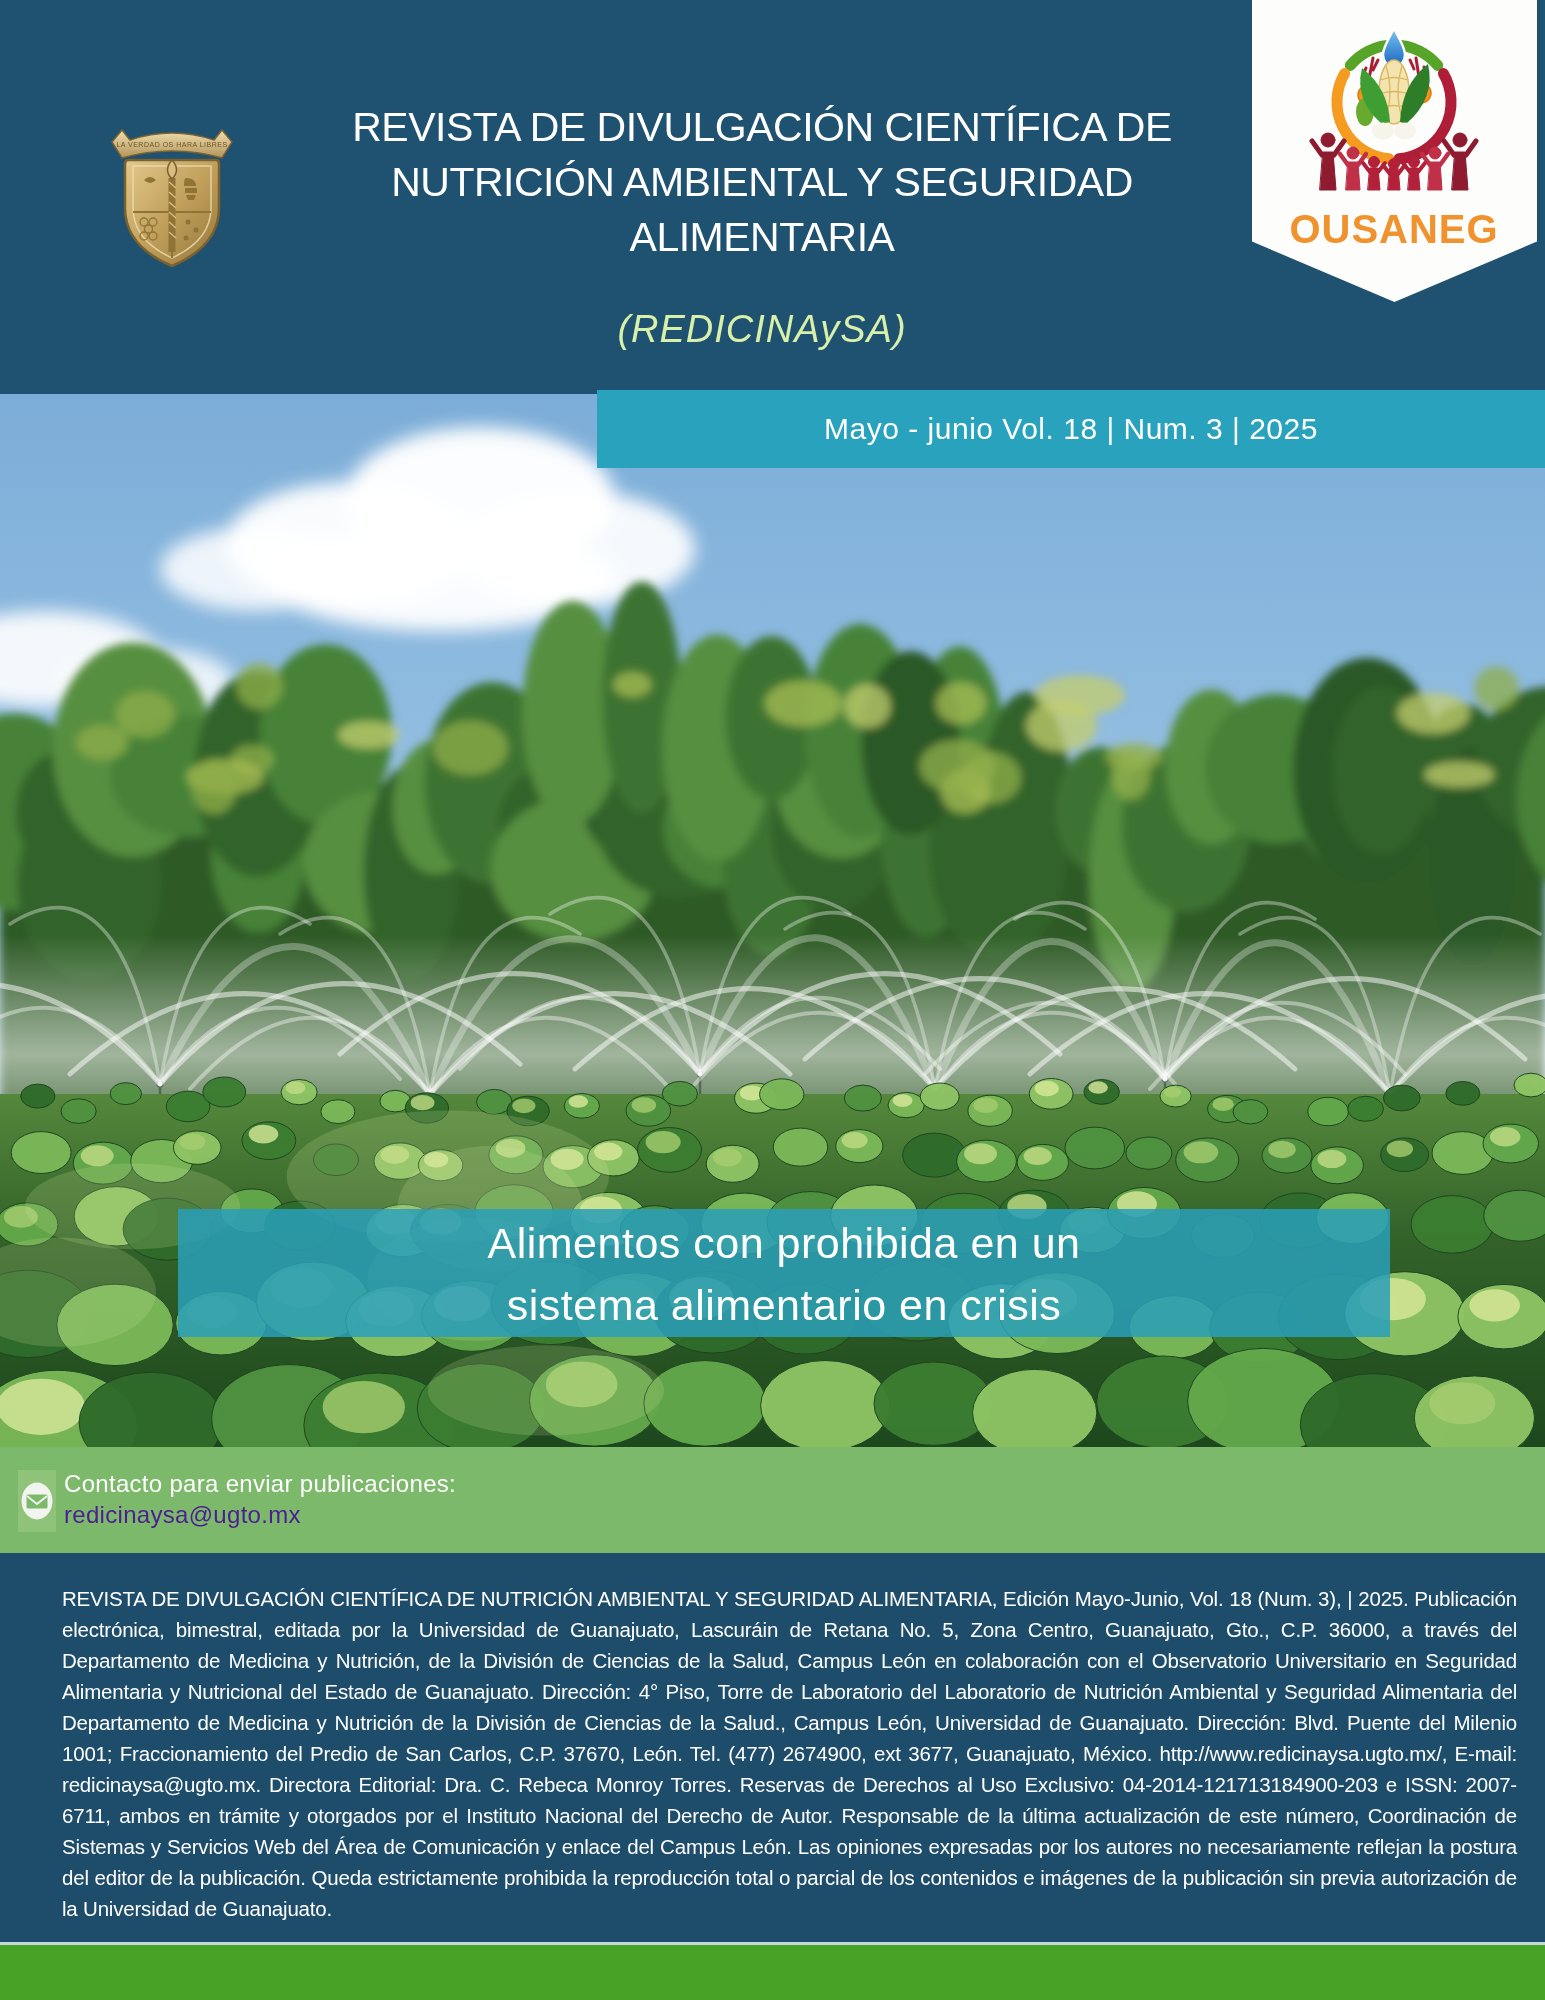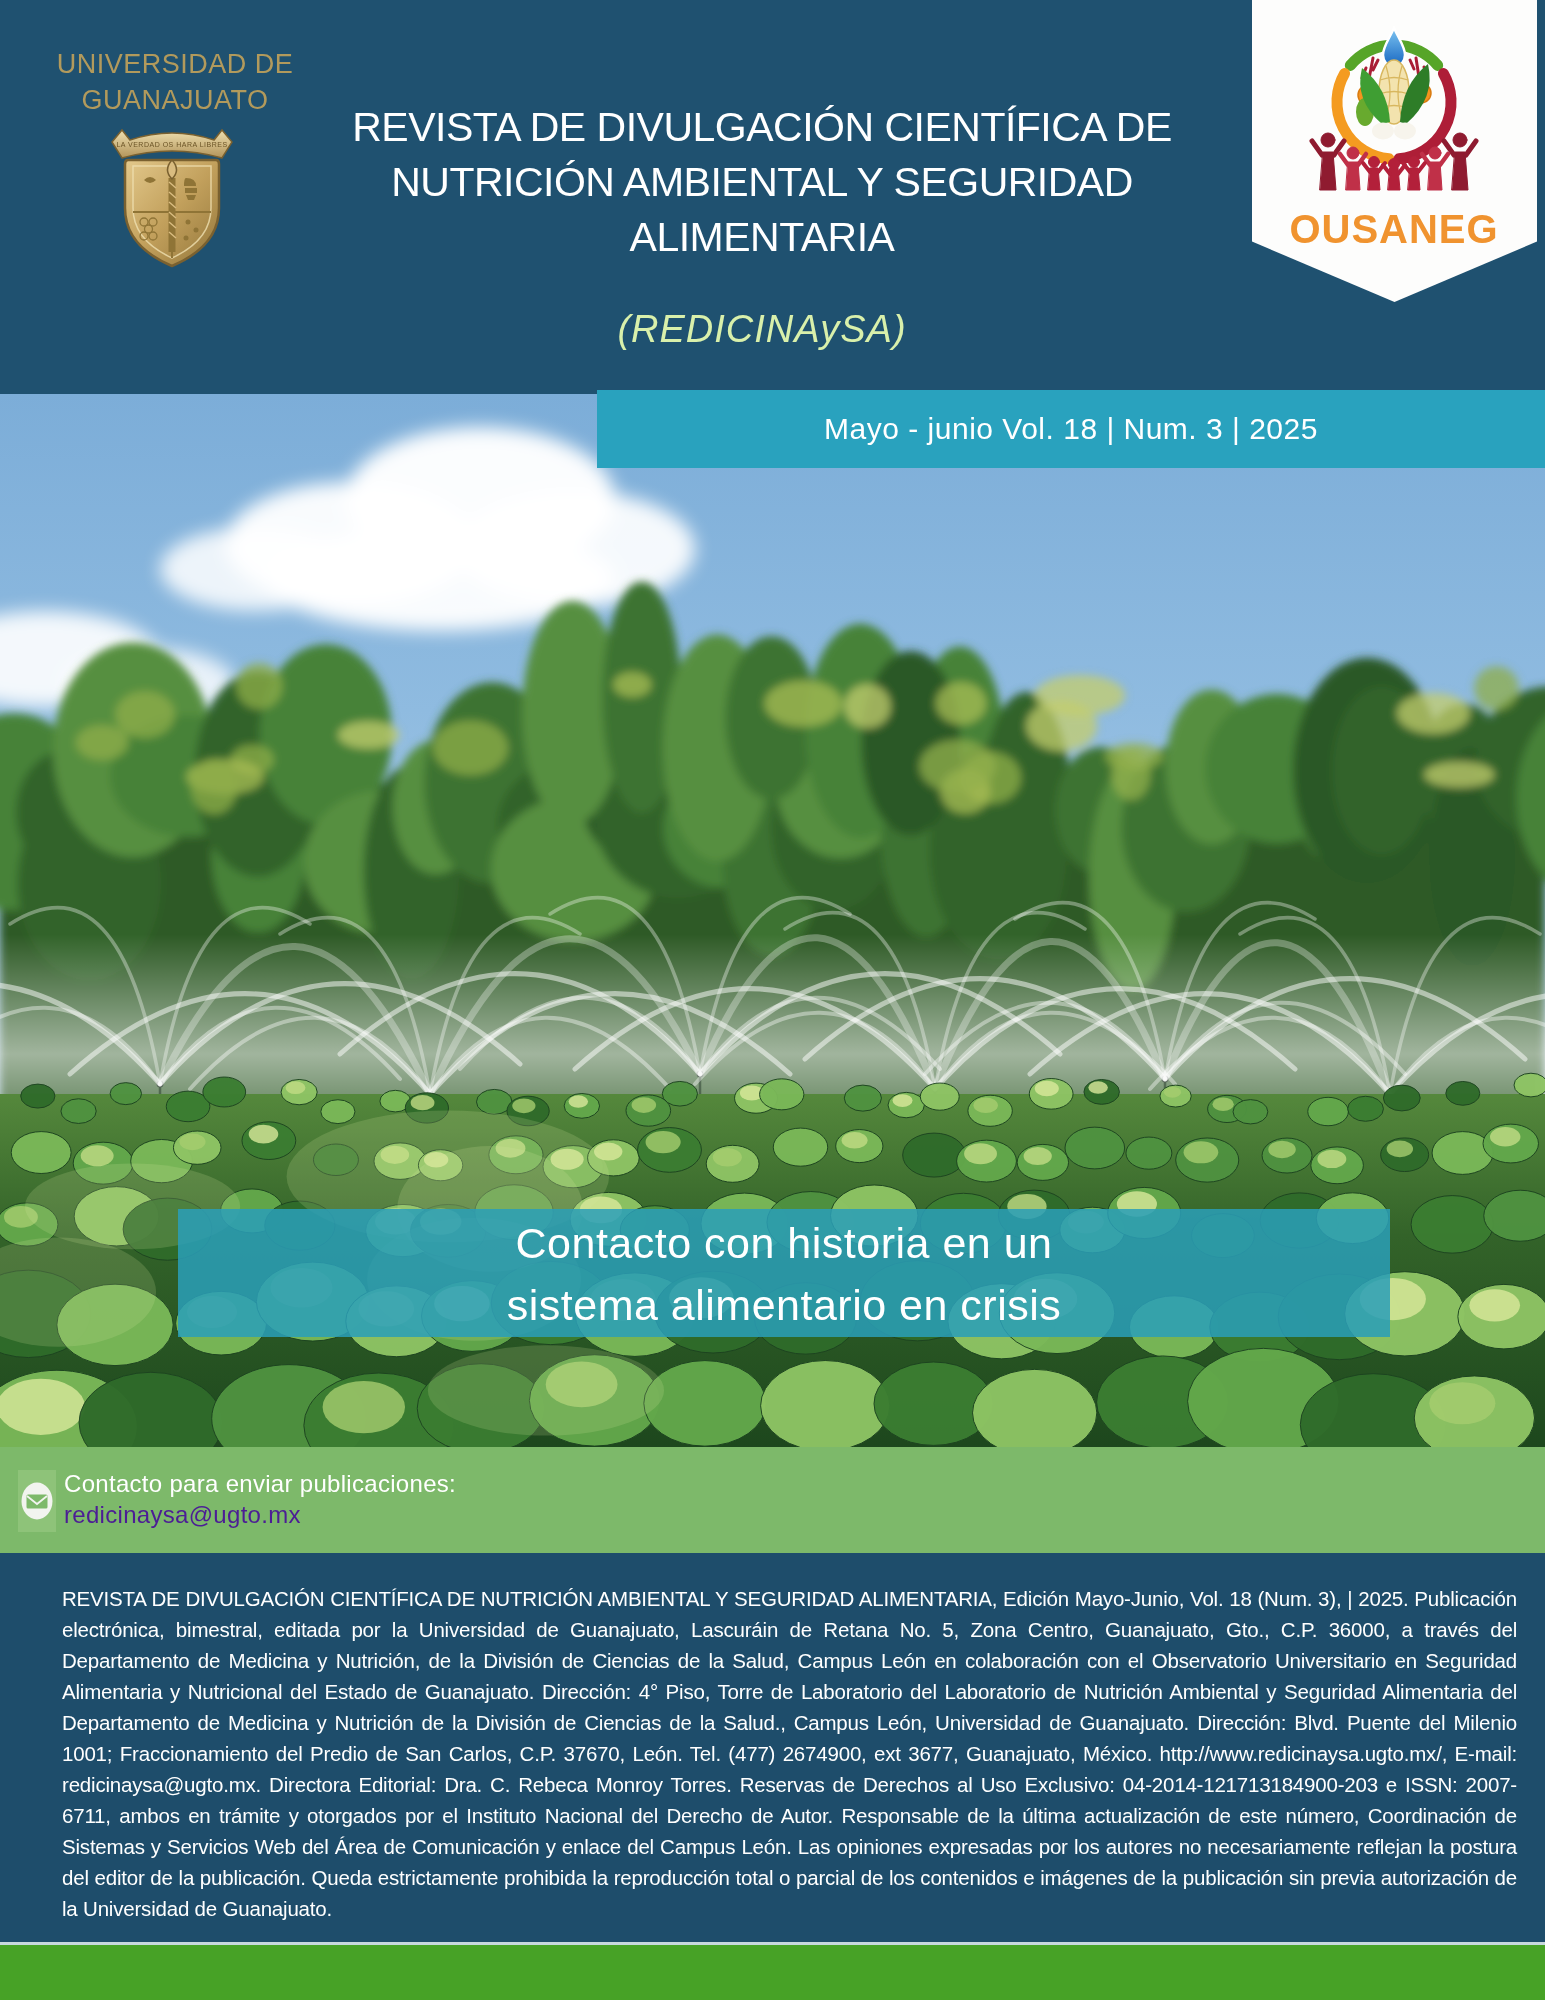--- a/index.html
+++ b/index.html
@@ -46,24 +46,20 @@
   .footer-sep{position:absolute;left:0;top:1942px;width:1545px;height:3px;background:#c7d8dd;}
   .footer-bar{position:absolute;left:0;top:1945px;width:1545px;height:55px;background:#47a226;}
 </style>
 </head>
 <body>
 
 <div class="page">
 
   <div class="header">
 
-    <div class="univ-block">
-      <div>UNIVERSIDAD DE</div>
-      <div>GUANAJUATO</div>
-    </div>
 
     <svg class="crest" width="132" height="158" viewBox="0 0 132 158">
       <defs>
         <linearGradient id="goldG" x1="0" y1="0" x2="1" y2="1">
           <stop offset="0" stop-color="#e3c98c"></stop>
             <stop offset=".5" stop-color="#c2a05c"></stop>
             <stop offset="1" stop-color="#93763a"></stop>
         </linearGradient>
         <linearGradient id="goldG2" x1="0" y1="0" x2="0" y2="1">
           <stop offset="0" stop-color="#efe0b0"></stop>
@@ -491,21 +487,21 @@
           <ellipse cx="447.83592224121094" cy="782.4528503417969" rx="161.2653949856758" ry="65.88010907173157" fill="#d8e79e" opacity="0.18"></ellipse>
           <ellipse cx="58.37509632110596" cy="898.0978256464005" rx="97.66950845718384" ry="54.71977084875107" fill="#d8e79e" opacity="0.18"></ellipse>
           <ellipse cx="490.0712728500366" cy="814.8484921455383" rx="92.72277742624283" ry="62.86711383610964" fill="#d8e79e" opacity="0.18"></ellipse>
           <ellipse cx="545.951771736145" cy="996.4264845848083" rx="118.07134509086609" ry="45.14238476753235" fill="#d8e79e" opacity="0.18"></ellipse>
           <ellipse cx="132.55800604820251" cy="812.4320900440216" rx="107.58186668157578" ry="42.89231538772583" fill="#d8e79e" opacity="0.18"></ellipse>
           <ellipse cx="474.07423853874207" cy="885.3511166572571" rx="106.98165535926819" ry="61.42963856458664" fill="#d8e79e" opacity="0.18"></ellipse>
         </g>
     </svg>
 
     <div class="overlay">
-      <div class="ol">Contacto con historia en un</div>
+      <div class="ol">Alimentos con prohibida en un</div>
       <div class="ol">sistema alimentario en crisis</div>
     </div>
   </div>
 
   <div class="contact-bar">
     <svg class="mail-icon" width="38" height="62" viewBox="0 0 38 62">
       <rect x="0" y="0" width="38" height="62" fill="#8ec379"></rect>
       <ellipse cx="19" cy="31" rx="15.5" ry="18.5" fill="#f2f4ef"></ellipse>
       <rect x="8.5" y="24.5" width="21" height="14" rx="1.5" fill="#7db96a"></rect>
       <path d="M9,26 L19,34 L29,26" stroke="#f2f4ef" stroke-width="1.8" fill="none"></path>

